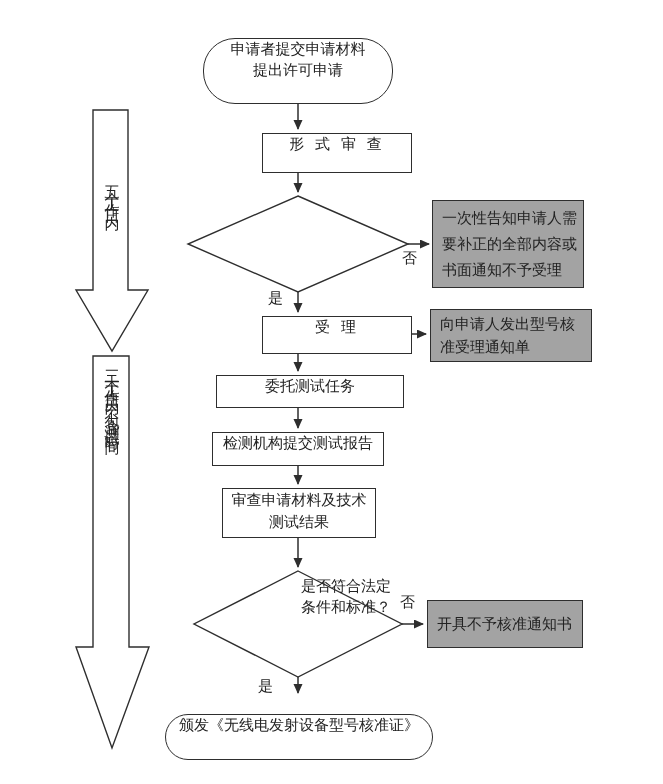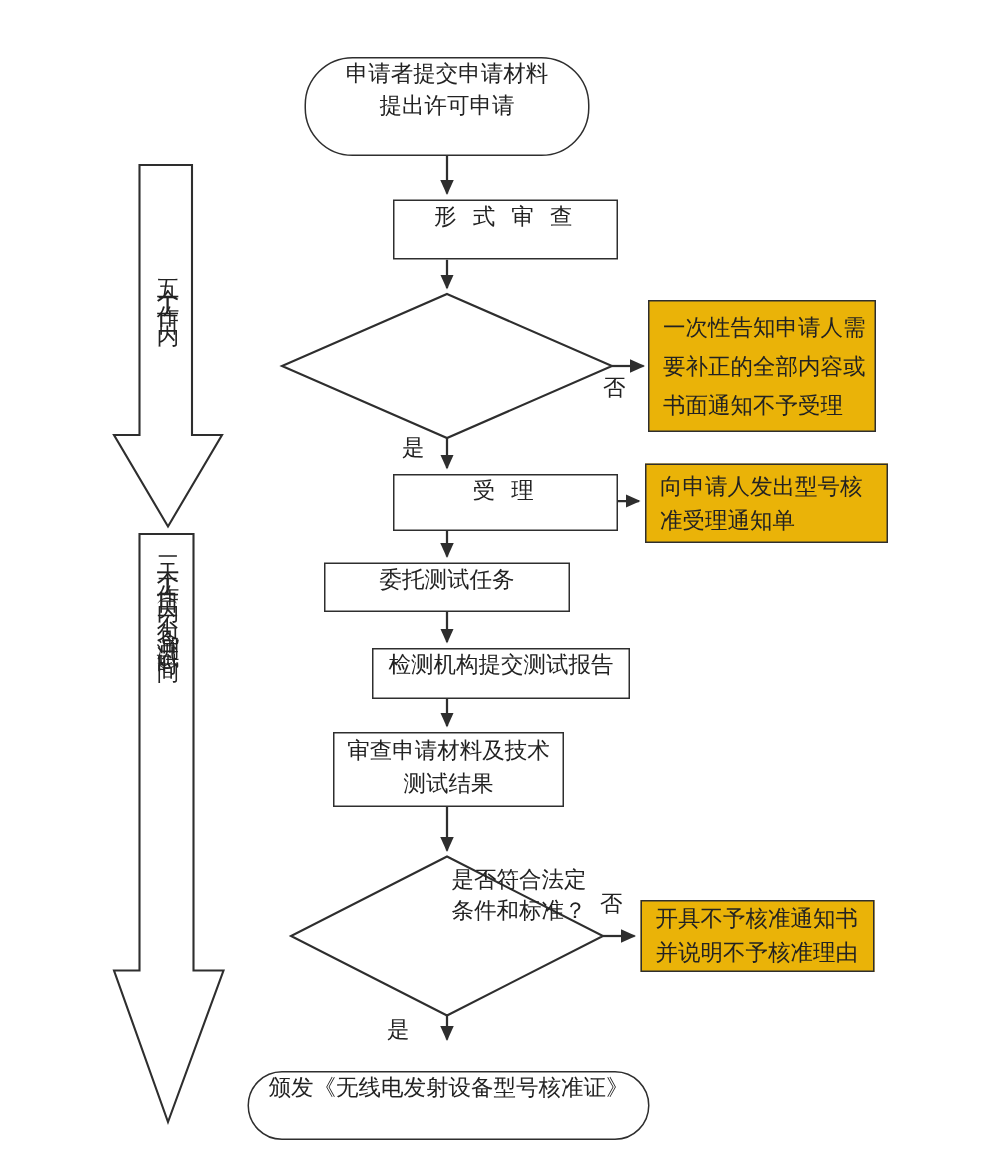--- a/index.html
+++ b/index.html
@@ -34,21 +34,21 @@
     color: #222222;
     text-align: center;
   }
   .node.stadium-top { border-radius: 32px; }
   .node.stadium-bottom { border-radius: 23px; }
   .node.spaced { letter-spacing: 3px; margin-left: 38px; }
   .side-box {
     position: absolute;
     box-sizing: border-box;
     border: 1.4px solid #2e2e2e;
-    background: #eab308;
+    background: #a3a3a3;
     display: flex;
     flex-direction: column;
     justify-content: center;
     align-items: flex-start;
     padding-left: 9px;
     padding-right: 4px;
     font-size: 15px;
     color: #222222;
   }
   .side-box .ln { line-height: 26px; }
@@ -129,41 +129,40 @@
 
   <div class="node spaced" style="left:224px; top:316px; width:150px; height:38px;">
     <div>受 理</div>
   </div>
 
   <div class="side-box two" style="left:430px; top:309px; width:162px; height:53px;">
     <div class="ln">向申请人发出型号核</div>
     <div class="ln">准受理通知单</div>
   </div>
 
-  <div class="node" style="left:216px; top:375px; width:164px; height:33px;">
+  <div class="node" style="left:216px; top:375px; width:188px; height:33px;">
     <div>委托测试任务</div>
   </div>
 
-  <div class="node" style="left:212px; top:432px; width:172px; height:34px;margin-left:36px;">
+  <div class="node" style="left:212px; top:432px; width:172px; height:34px;">
     <div>检测机构提交测试报告</div>
   </div>
 
   <div class="node" style="left:222px; top:488px; width:154px; height:50px; line-height:22px;">
     <div>审查申请材料及技术</div>
     <div>测试结果</div>
   </div>
 
   <div class="dtext" style="left:253px; top:576px;margin-left:48px;">
     <div>是否符合法定</div>
     <div>条件和标准？</div>
   </div>
 
   <div class="side-box two" style="left:427px; top:600px; width:156px; height:48px;">
     <div class="ln">开具不予核准通知书</div>
-    <div class="ln">并说明不予核准理由</div>
   </div>
 
   <div class="node stadium-bottom" style="left:165px; top:698px; width:268px; height:46px;margin-top:16px;">
     <div>颁发《无线电发射设备型号核准证》</div>
   </div>
 
   <div class="edge-label" style="left:402px; top:250px;">否</div>
   <div class="edge-label" style="left:268px; top:290px;">是</div>
   <div class="edge-label" style="left:400px; top:594px;">否</div>
   <div class="edge-label" style="left:258px; top:678px;">是</div>

